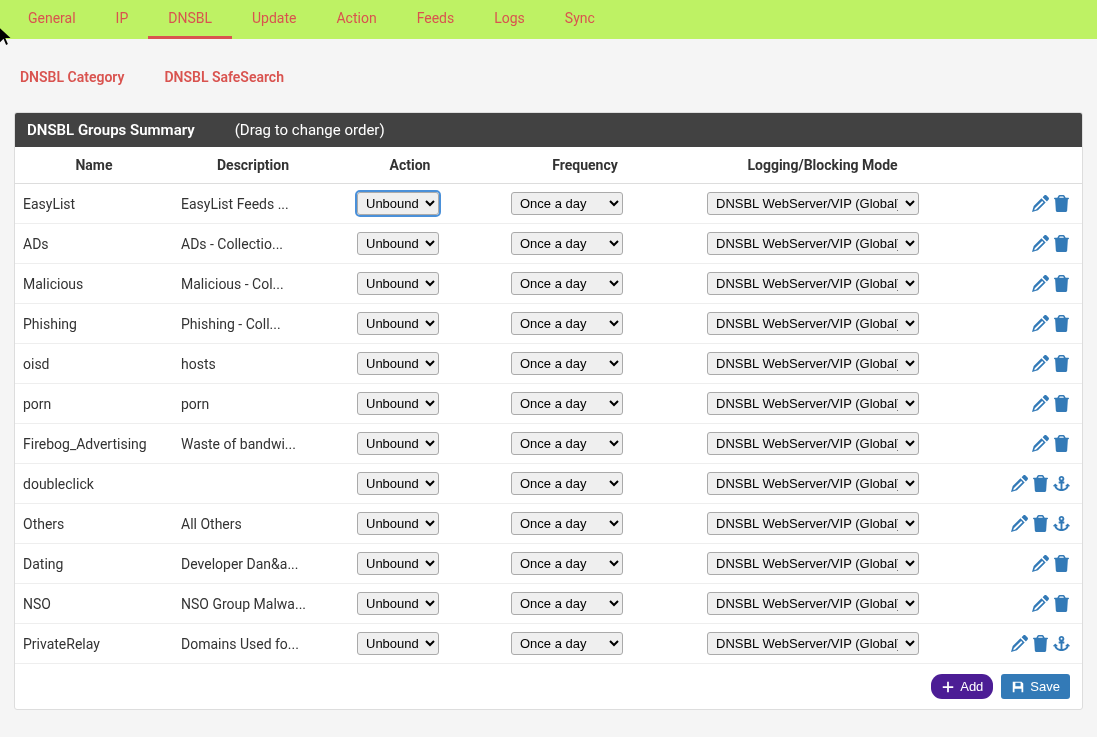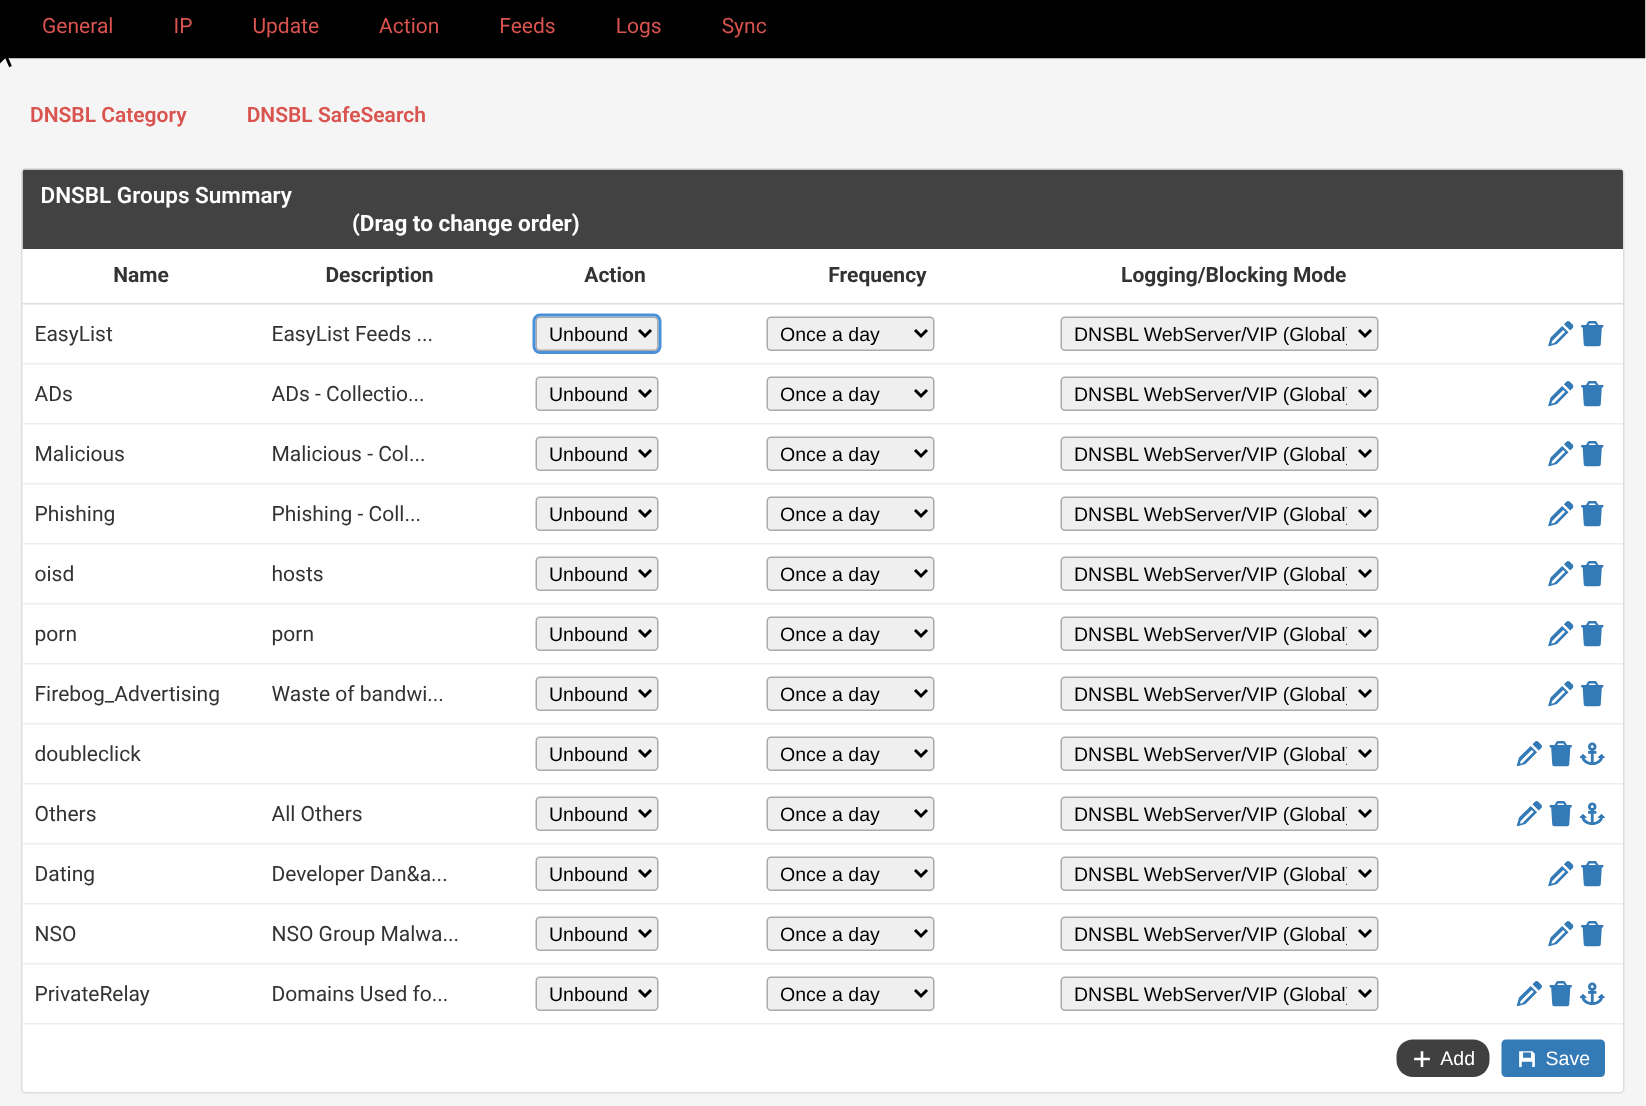--- a/index.html
+++ b/index.html
@@ -9,21 +9,21 @@
     font-family: -apple-system, BlinkMacSystemFont, "Segoe UI", Roboto, "Helvetica Neue", Arial, sans-serif;
     background: #f5f5f5;
     font-size: 14px;
     color: #333;
     width: 1097px;
   }
   .main-tabs {
     display: flex;
     gap: 0;
     padding: 0 8px;
-    background: #000000;
+    background: #bef264;
   }
   .main-tab {
     padding: 10px 20px;
     color: #d9534f;
     cursor: pointer;
     font-size: 14px;
     border-bottom: 3px solid transparent;
   }
   .main-tab.active {
     border-bottom: 3px solid #d9534f;
@@ -54,21 +54,21 @@
   }
   .panel-header {
     background: #424242;
     color: #fff;
     padding: 8px 12px;
     font-size: 15px;
     font-weight: 600;
     display:flex;
     gap:40px;
   }
-  .panel-header .hint { font-weight:700;margin-top:19px; }
+  .panel-header .hint { font-weight:400; }
   table {
     width: 100%;
     border-collapse: collapse;
   }
   thead th {
     text-align: center;
     padding: 10px 8px;
     font-weight: 700;
     font-size: 14px;
     border-bottom: 1px solid #ddd;
@@ -111,21 +111,21 @@
     display:inline-flex;
     align-items:center;
     gap:5px;
     padding: 5px 10px;
     border-radius:3px;
     font-size:13px;
     color:#fff;
     cursor:pointer;
     border:none;
   }
-  .btn-add { background:#404040;border-radius:11px; }
+  .btn-add { background:#4c1d95;border-radius:11px; }
   .btn-save { background:#337ab7; }
   .btn svg { width:14px; height:14px; fill:#fff; }
   .cursor-arrow{
     position:absolute; left:0; top:28px; width:14px; height:18px;
   }
   th.col-name{width:158px;}
   th.col-desc{width:160px;}
   th.col-action{width:154px;}
   th.col-freq{width:196px;}
   th.col-mode{}
@@ -134,20 +134,21 @@
 </head>
 <body>
 
 <svg class="cursor-arrow" viewBox="0 0 16 20">
     <path d="M0 0 L0 16 L4 12 L7 19 L9 18 L6 11 L12 11 Z" fill="#000"></path>
   </svg>
 
 <div class="main-tabs" id="main-tabs">
     <div class="main-tab">General</div>
     <div class="main-tab">IP</div>
+    <div class="main-tab active">DNSBL</div>
     <div class="main-tab">Update</div>
     <div class="main-tab">Action</div>
     <div class="main-tab">Feeds</div>
     <div class="main-tab">Logs</div>
     <div class="main-tab">Sync</div>
   </div>
 <div class="sub-tabs" id="sub-tabs">
     <div class="sub-tab">DNSBL Category</div>
     <div class="sub-tab">DNSBL SafeSearch</div>
   </div>

